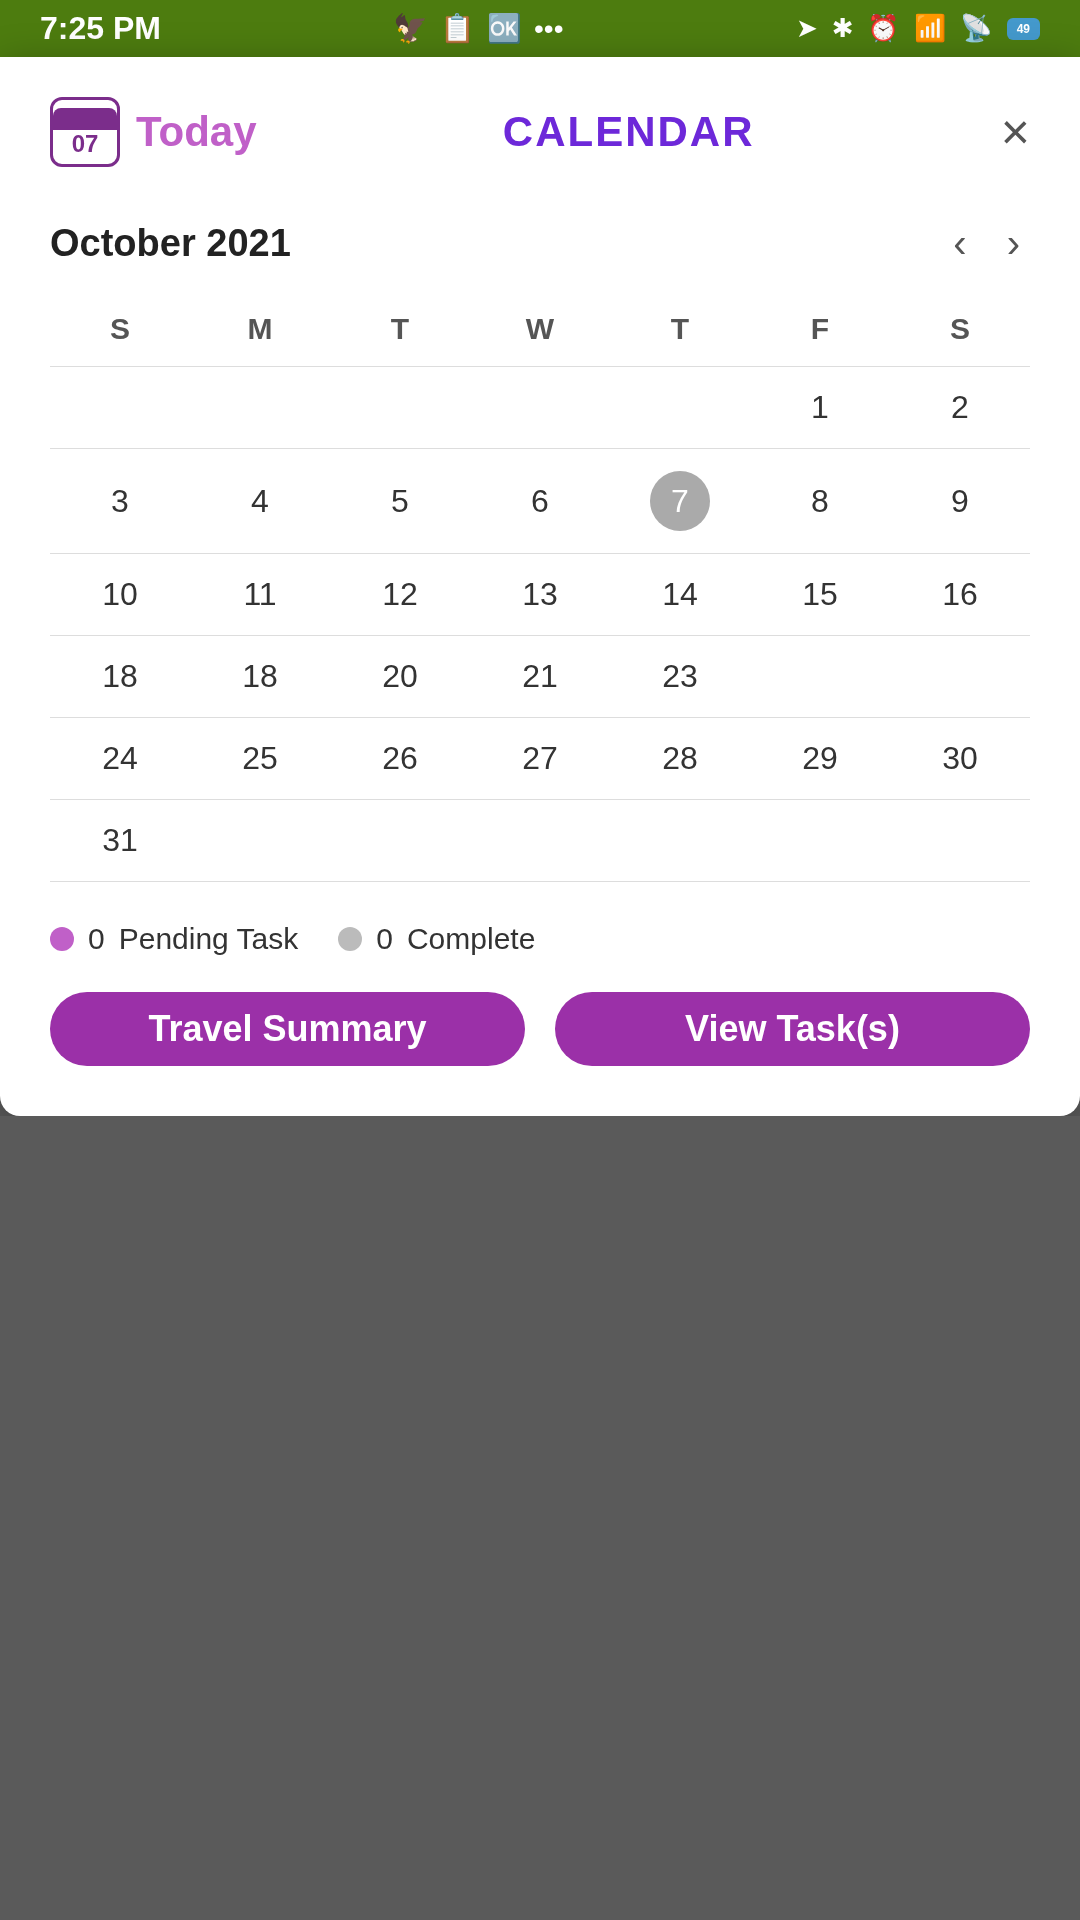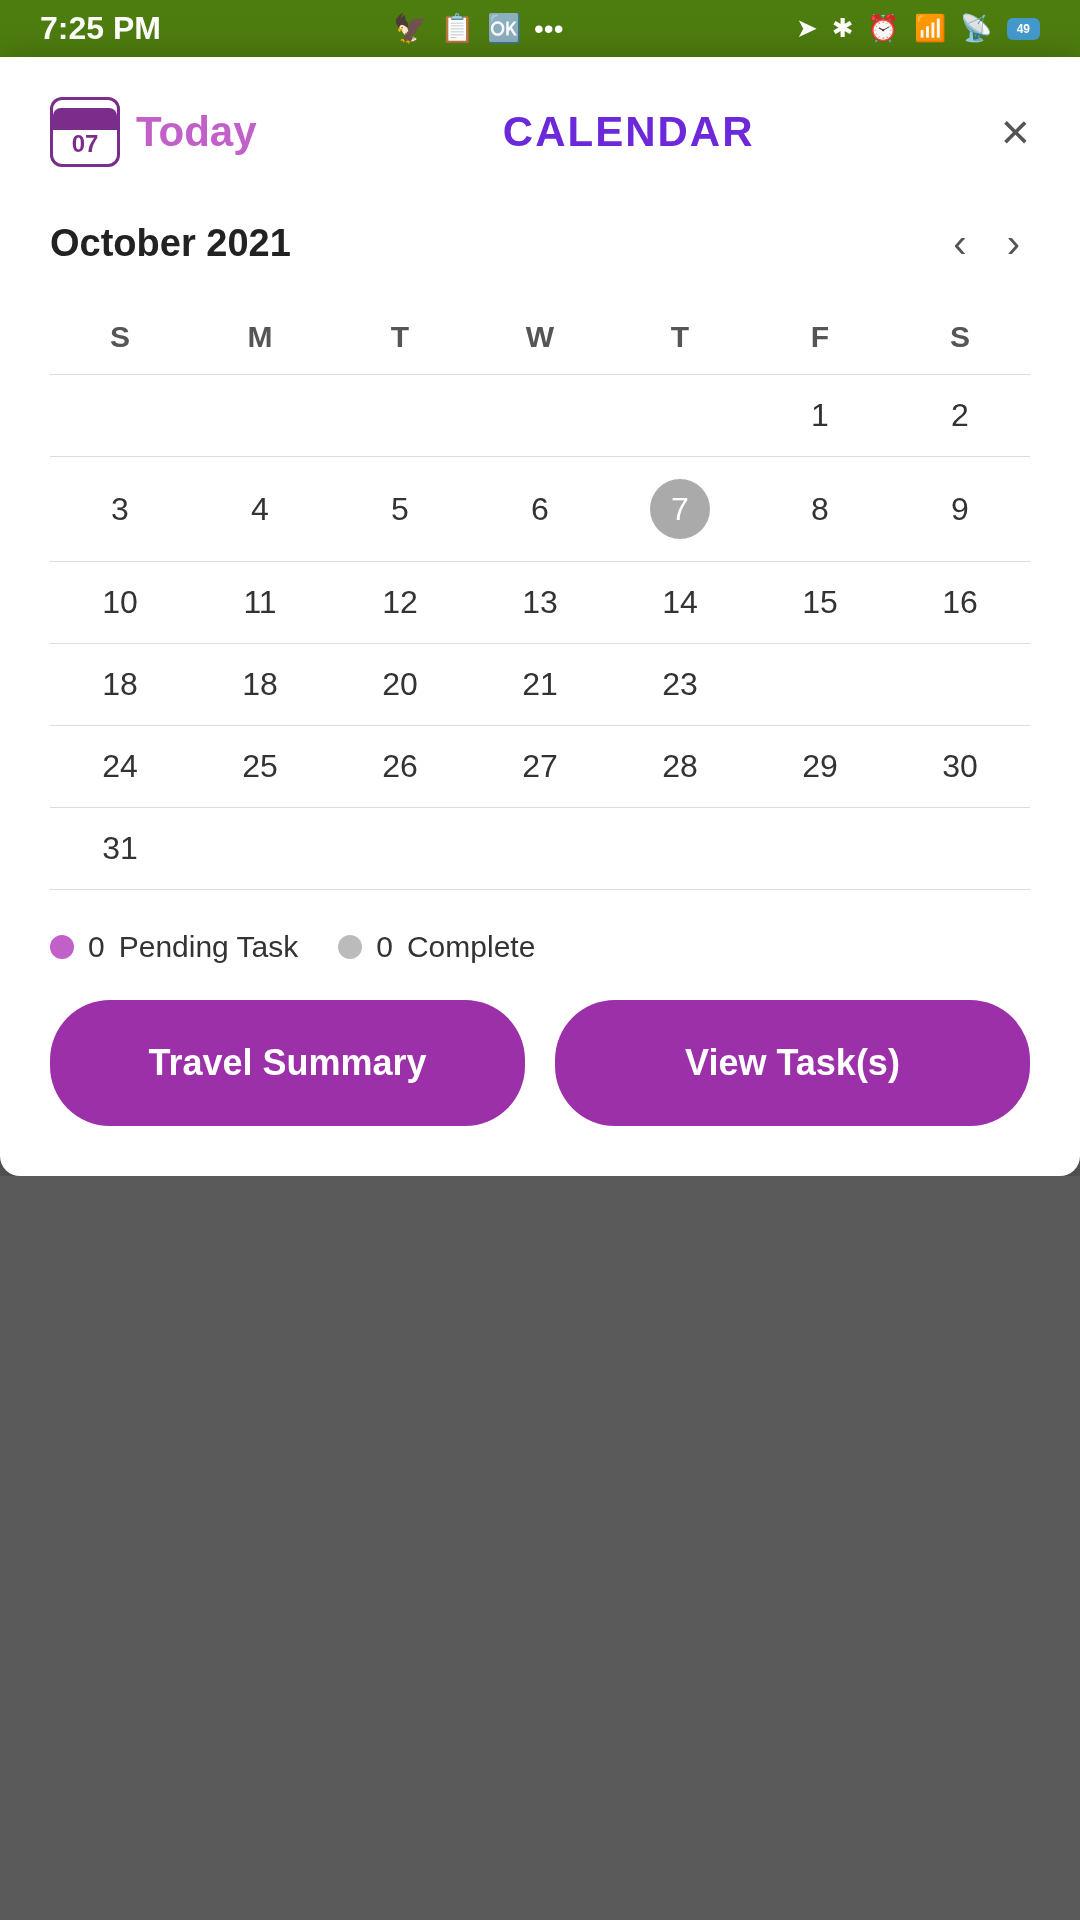--- a/index.html
+++ b/index.html
@@ -145,21 +145,21 @@
       line-height: 1;
       background: none;
       border: none;
     }
 
     
     .month-nav {
       display: flex;
       align-items: center;
       justify-content: space-between;
-      margin-bottom: 40px;
+      margin-bottom: 32px;
     }
 
     .month-year {
       font-size: 38px;
       font-weight: 700;
       color: #222;
     }
 
     .nav-arrows {
       display: flex;
@@ -258,21 +258,21 @@
     .dot-complete { background: #bbb; }
 
     
     .action-buttons {
       display: flex;
       gap: 30px;
     }
 
     .action-btn {
       flex: 1;
-      padding: 42px 20px;
+      padding: 16px 20px;
       border-radius: 60px;
       border: none;
       background: #9b30a8;
       color: #fff;
       font-size: 36px;
       font-weight: 700;
       cursor: pointer;
       text-align: center;
     }
 

